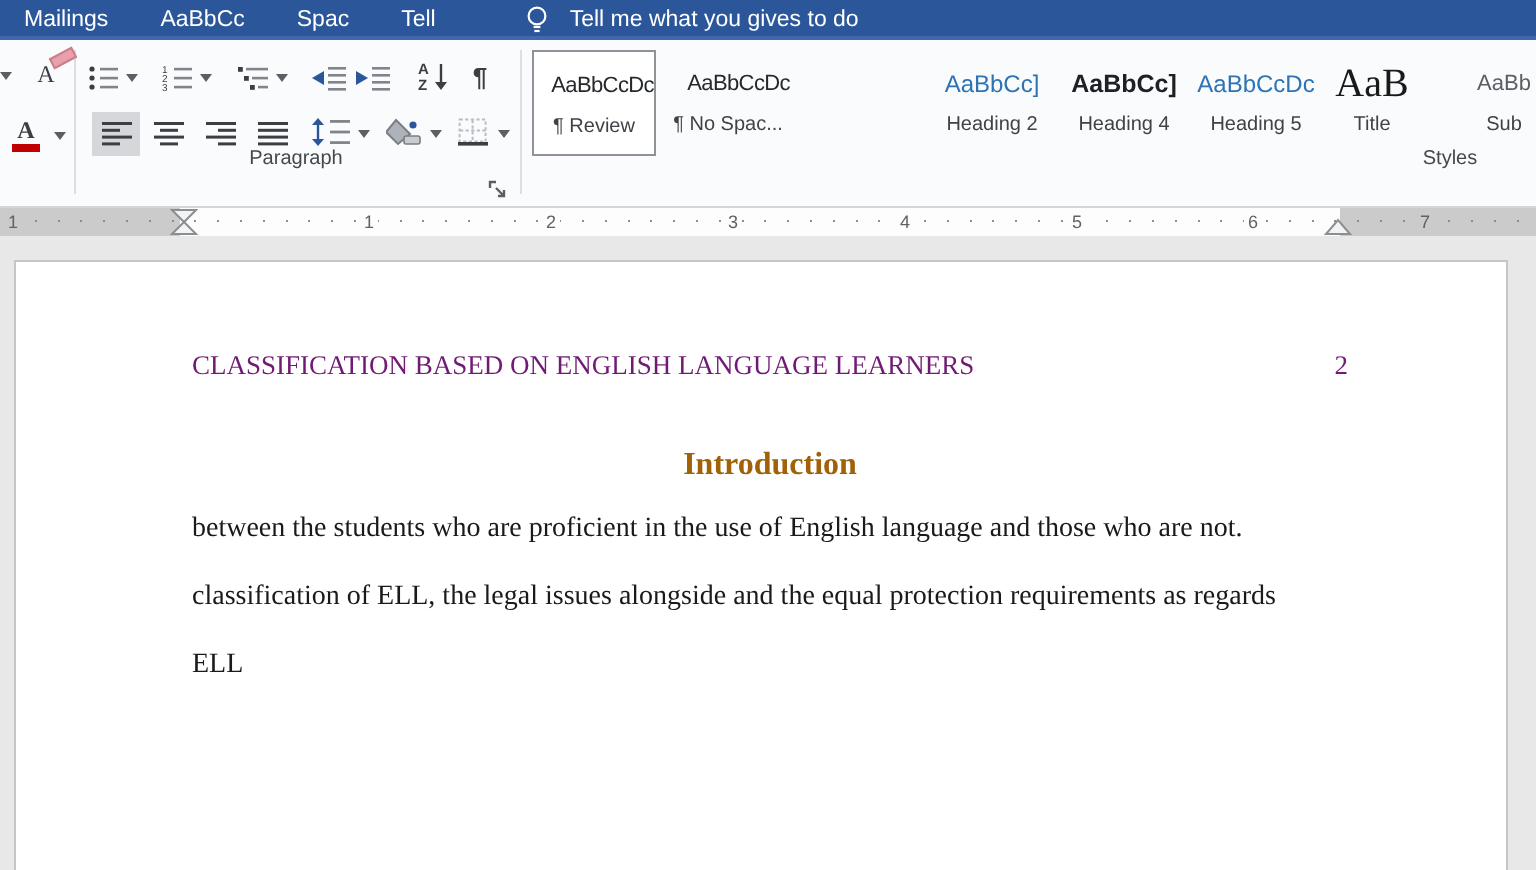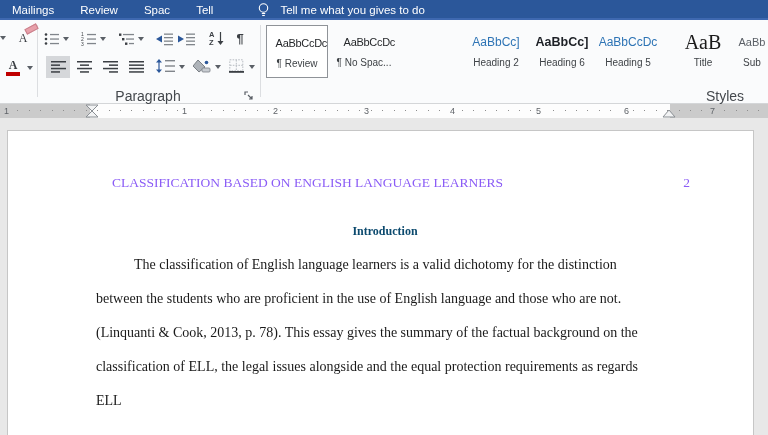--- a/index.html
+++ b/index.html
@@ -19,21 +19,21 @@
 
   
   .ribbon { position:absolute; left:0; top:20px; width:768px; height:84px;
     background:#fafbfc; border-bottom:1px solid #d4d6d8; }
   .vsep { position:absolute; top:5px; height:72px; width:1px; background:#dcdee1; }
   .rbtn { position:absolute; display:flex; align-items:center; justify-content:center;
     height:22px; }
   .rbtn.sel { background:#d5d7da; }
   .caret { width:0; height:0; border-left:3px solid transparent;
     border-right:3px solid transparent; border-top:4px solid #5a5f66; }
-  .glabel { position:absolute; top:68px; font-size:14px; color:#44484d;
+  .glabel { position:absolute; top:54px; font-size:10px; color:#44484d;
     width:100px; text-align:center; }
   .pilcrow-glyph { font-size:13px; color:#3b3f44; font-weight:bold; }
   .fontcolor-a { font-size:12px; font-weight:bold; color:#3b3f44;
     font-family:"Liberation Serif",serif; line-height:11px; }
   .clear-a { font-size:12px; color:#3b3f44; font-family:"Liberation Serif",serif; }
 
   
   .style-item { position:absolute; top:5px; width:62px; height:53px; text-align:center;
     cursor:default; }
   .style-item.sel { border:1px solid #8f9398; background:#fff; }
@@ -59,36 +59,36 @@
     padding:0 2px; }
   .rnum.on-gray { background:#cbcbcb; }
   .rnum.on-white { background:#fdfdfd; }
 
   
   .docarea { position:absolute; left:0; top:118px; width:768px; height:317px;
     background:#e8e8e8; }
   .page { position:absolute; left:7px; top:12px; width:747px; height:330px;
     background:#fff; border:1px solid #c6c6c6; border-bottom:none; }
   .pg-header { position:absolute; left:88px; top:44px; width:578px; display:flex;
-    justify-content:space-between; color:#8b5cf6; font-size:13.5px;
-    font-family:"Liberation Serif",serif; white-space:nowrap;margin-left:16px; }
+    justify-content:space-between; color:#701a75; font-size:13.5px;
+    font-family:"Liberation Serif",serif; white-space:nowrap; }
   .pg-heading { position:absolute; left:88px; top:93px; width:578px; text-align:center;
-    font-family:"Liberation Serif",serif; font-weight:bold; font-size:12px;
-    color:#0c4a6e; }
+    font-family:"Liberation Serif",serif; font-weight:bold; font-size:16px;
+    color:#a16207; }
   .pg-body { position:absolute; left:88px; top:123px; width:585px;
     font-family:"Liberation Serif",serif; font-size:14px; color:#1a1a1a; }
   .pg-body .bl { height:34px; line-height:22px; white-space:nowrap; }
   .pg-body .bl.indent { text-indent:38px; }
 </style>
 </head>
 <body>
 
 <div class="menubar">
   <span class="menu-tab">Mailings</span>
-  <span class="menu-tab">Review</span>
+  <span class="menu-tab">AaBbCc</span>
   <span class="menu-tab">Spac</span>
   <span class="menu-tab">Tell</span>
   <span class="bulb-wrap">
     <svg width="13" height="16" viewBox="0 0 13 16">
       <circle cx="6.5" cy="6" r="4.2" fill="none" stroke="#fff" stroke-width="1.1"></circle>
       <line x1="4.8" y1="11.5" x2="8.2" y2="11.5" stroke="#fff" stroke-width="1.1"></line>
       <line x1="5.2" y1="13.5" x2="7.8" y2="13.5" stroke="#fff" stroke-width="1.1"></line>
     </svg>
   </span>
   <span class="tellme">Tell me what you gives to do</span>
@@ -250,27 +250,27 @@
   <div class="style-item" style="left:333px">
     <span class="sprev p-normal">AaBbCcDc</span>
     <span class="slabel">¶ No Spac...</span>
   </div>
   <div class="style-item" style="left:465px">
     <span class="sprev p-h2">AaBbCc]</span>
     <span class="slabel">Heading 2</span>
   </div>
   <div class="style-item" style="left:531px">
     <span class="sprev p-h4">AaBbCc]</span>
-    <span class="slabel">Heading 6</span>
+    <span class="slabel">Heading 4</span>
   </div>
   <div class="style-item" style="left:597px">
     <span class="sprev p-h5">AaBbCcDc</span>
     <span class="slabel">Heading 5</span>
   </div>
-  <div class="style-item" style="left:672px">
+  <div class="style-item" style="left:655px">
     <span class="sprev p-title">AaB</span>
     <span class="slabel">Title</span>
   </div>
   <div class="style-item" style="left:721px">
     <span class="sprev p-sub">AaBb</span>
     <span class="slabel">Sub</span>
   </div>
 
   <div class="glabel" style="left:675px">Styles</div>
 </div>
@@ -297,20 +297,18 @@
 </div>
 
 <div class="docarea">
   <div class="page">
     <div class="pg-header">
       <span>CLASSIFICATION BASED ON ENGLISH LANGUAGE LEARNERS</span>
       <span>2</span>
     </div>
     <div class="pg-heading">Introduction</div>
     <div class="pg-body">
-      <div class="bl indent">The classification of English language learners is a valid dichotomy for the distinction</div>
       <div class="bl">between the students who are proficient in the use of English language and those who are not.</div>
-      <div class="bl">(Linquanti &amp; Cook, 2013, p. 78). This essay gives the summary of the factual background on the</div>
       <div class="bl">classification of ELL, the legal issues alongside and the equal protection requirements as regards</div>
       <div class="bl">ELL</div>
     </div>
   </div>
 </div>
 
 </body></html>

